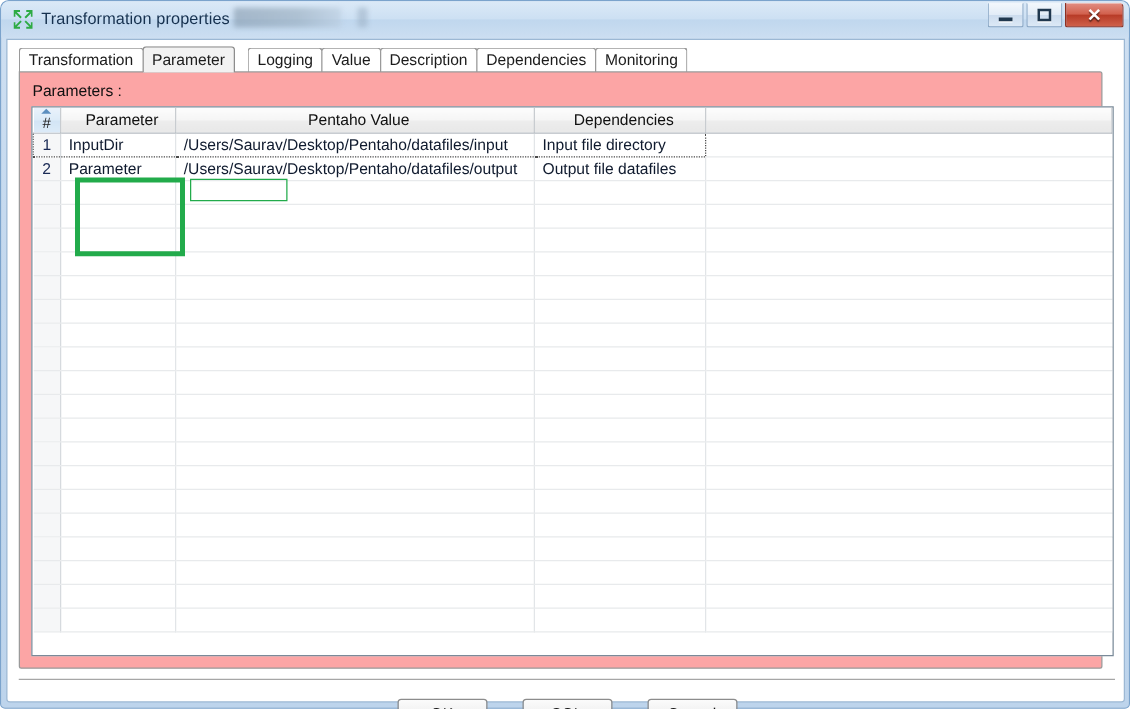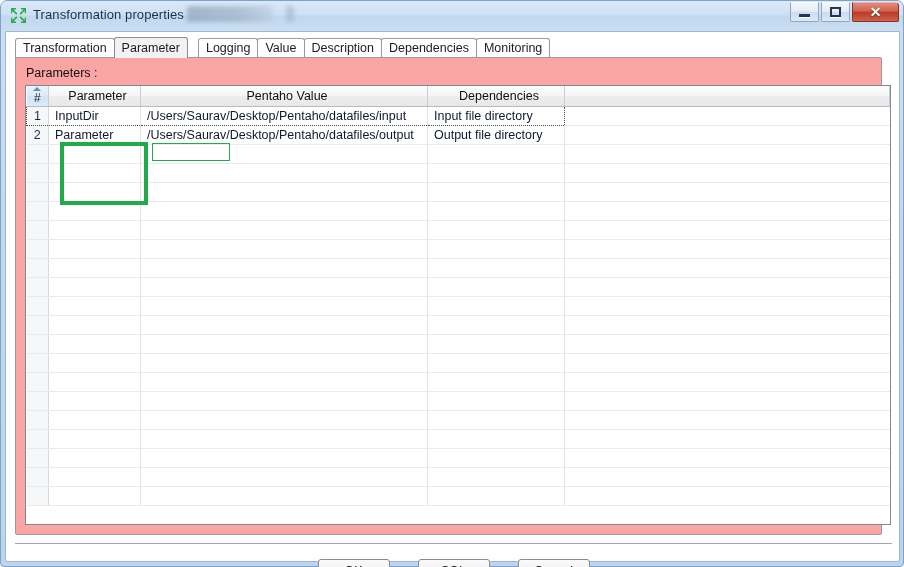--- a/index.html
+++ b/index.html
@@ -376,21 +376,21 @@
                 <td class="t-num">1</td>
                 <td class="t-param">InputDir</td>
                 <td class="t-def">/Users/Saurav/Desktop/Pentaho/datafiles/input</td>
                 <td class="t-desc">Input file directory</td>
                 <td class="t-pad"></td>
               </tr>
               <tr class="">
                 <td class="t-num">2</td>
                 <td class="t-param">Parameter</td>
                 <td class="t-def">/Users/Saurav/Desktop/Pentaho/datafiles/output</td>
-                <td class="t-desc">Output file directory</td>
+                <td class="t-desc">Output file datafiles</td>
                 <td class="t-pad"></td>
               </tr>
               <tr>
                 <td class="t-num">&nbsp;</td>
                 <td class="t-param">&nbsp;</td>
                 <td class="t-def">&nbsp;</td>
                 <td class="t-desc">&nbsp;</td>
                 <td class="t-pad">&nbsp;</td>
               </tr>
               <tr>

